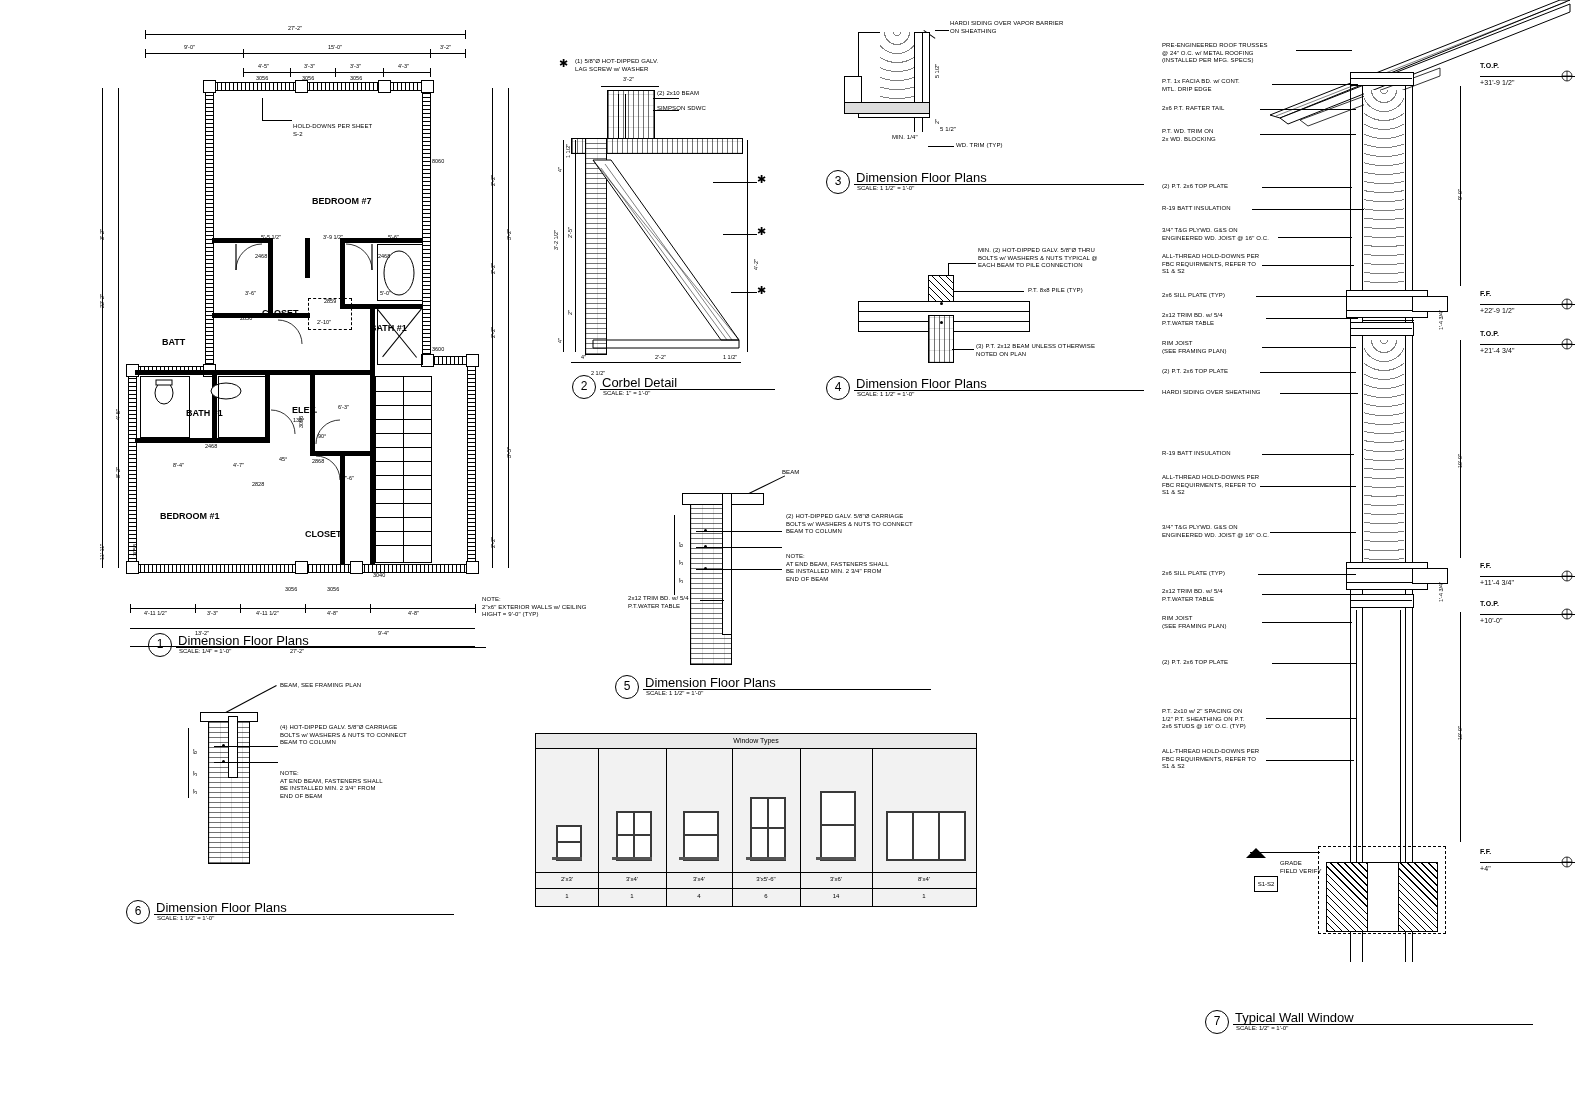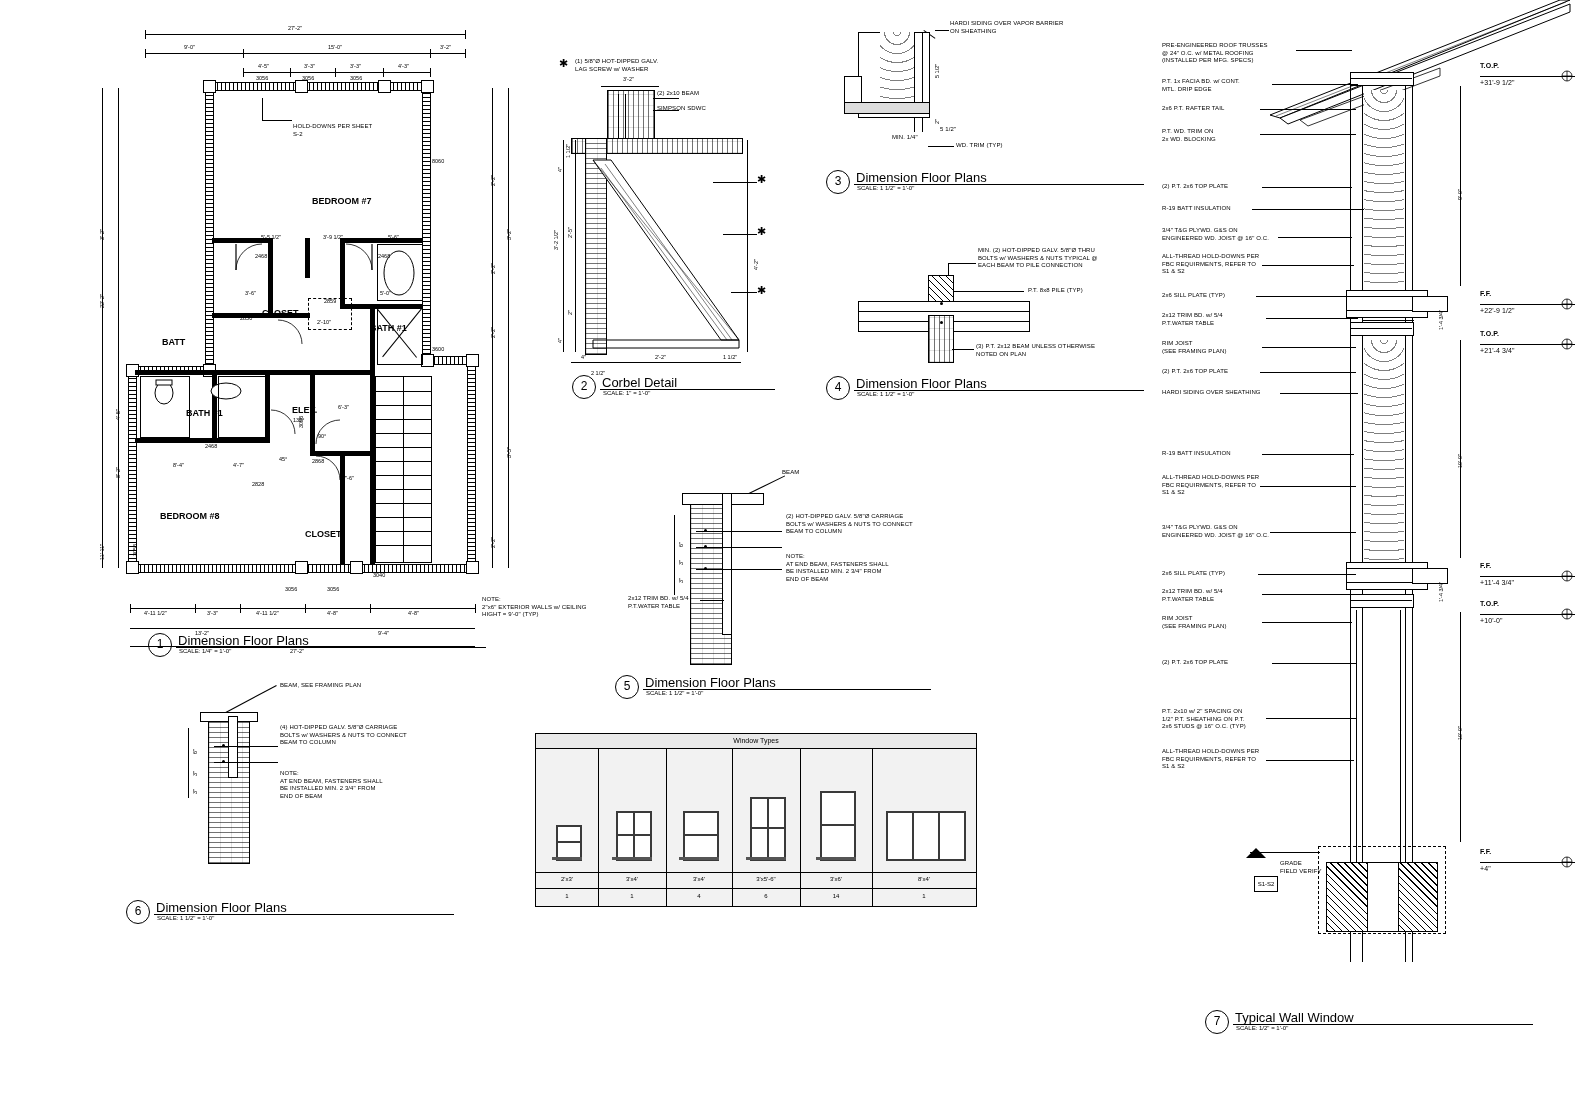--- a/index.html
+++ b/index.html
@@ -218,21 +218,21 @@
         <path d="M0 0 A24 24 0 0 1 24 24" fill="none" stroke="#000" stroke-width="0.8"></path>
       </svg>
     <svg width="26" height="26" style="left:276px; top:412px;">
         <path d="M24 0 A24 24 0 0 0 0 24" fill="none" stroke="#000" stroke-width="0.8"></path>
       </svg>
     <svg width="26" height="26" style="left:276px; top:448px;">
         <path d="M0 0 A24 24 0 0 1 24 24" fill="none" stroke="#000" stroke-width="0.8"></path>
       </svg>
 
     <div class="room-label" style="left:272px; top:188px;">BEDROOM #7</div>
-    <div class="room-label" style="left:120px; top:503px;">BEDROOM #8</div>
+    <div class="room-label" style="left:120px; top:503px;">BEDROOM #1</div>
     <div class="room-label" style="left:126px; top:400px;margin-left:20px;">BATH #1</div>
     <div class="room-label" style="left:330px; top:315px;">BATH #1</div>
     <div class="room-label" style="left:222px; top:300px;">CLOSET</div>
     <div class="room-label" style="left:265px; top:521px;">CLOSET</div>
     <div class="room-label" style="left:122px; top:329px;">BATT</div>
     <div class="room-label" style="left:208px; top:397px;margin-left:44px;">ELEV.</div>
 
     <div class="txt" style="left:253px; top:115px;">HOLD-DOWNS PER SHEET
 S-2</div>
     <div class="txt" style="left:442px; top:588px;">NOTE:

